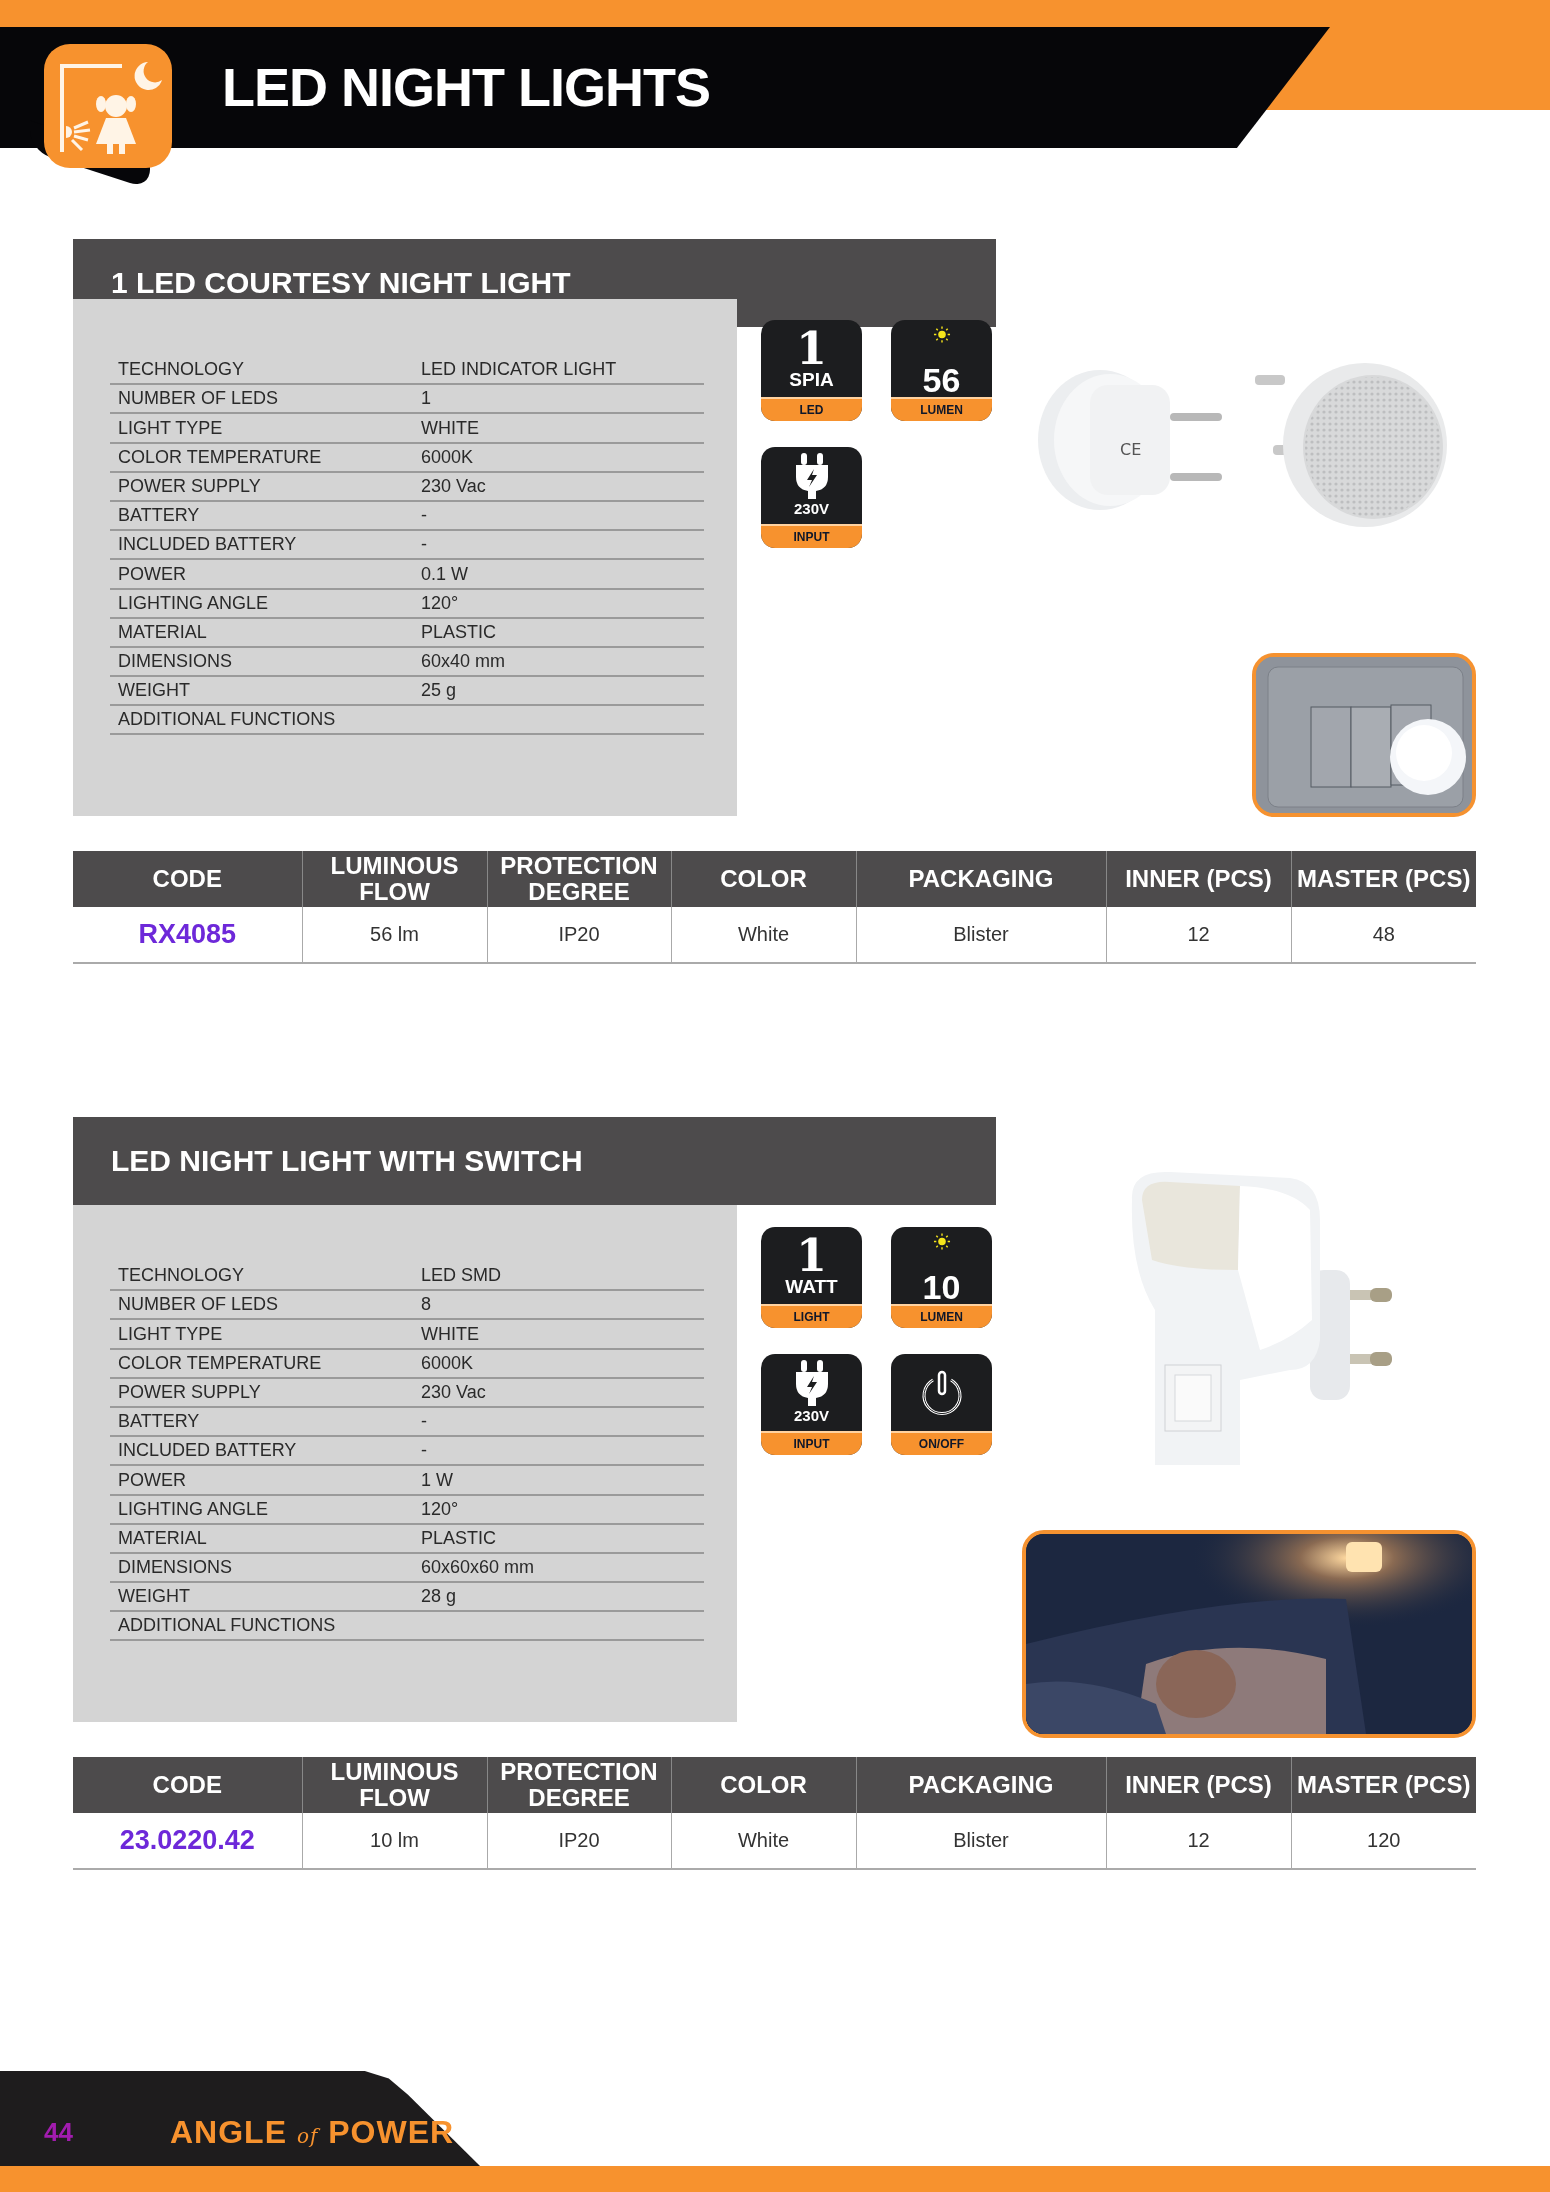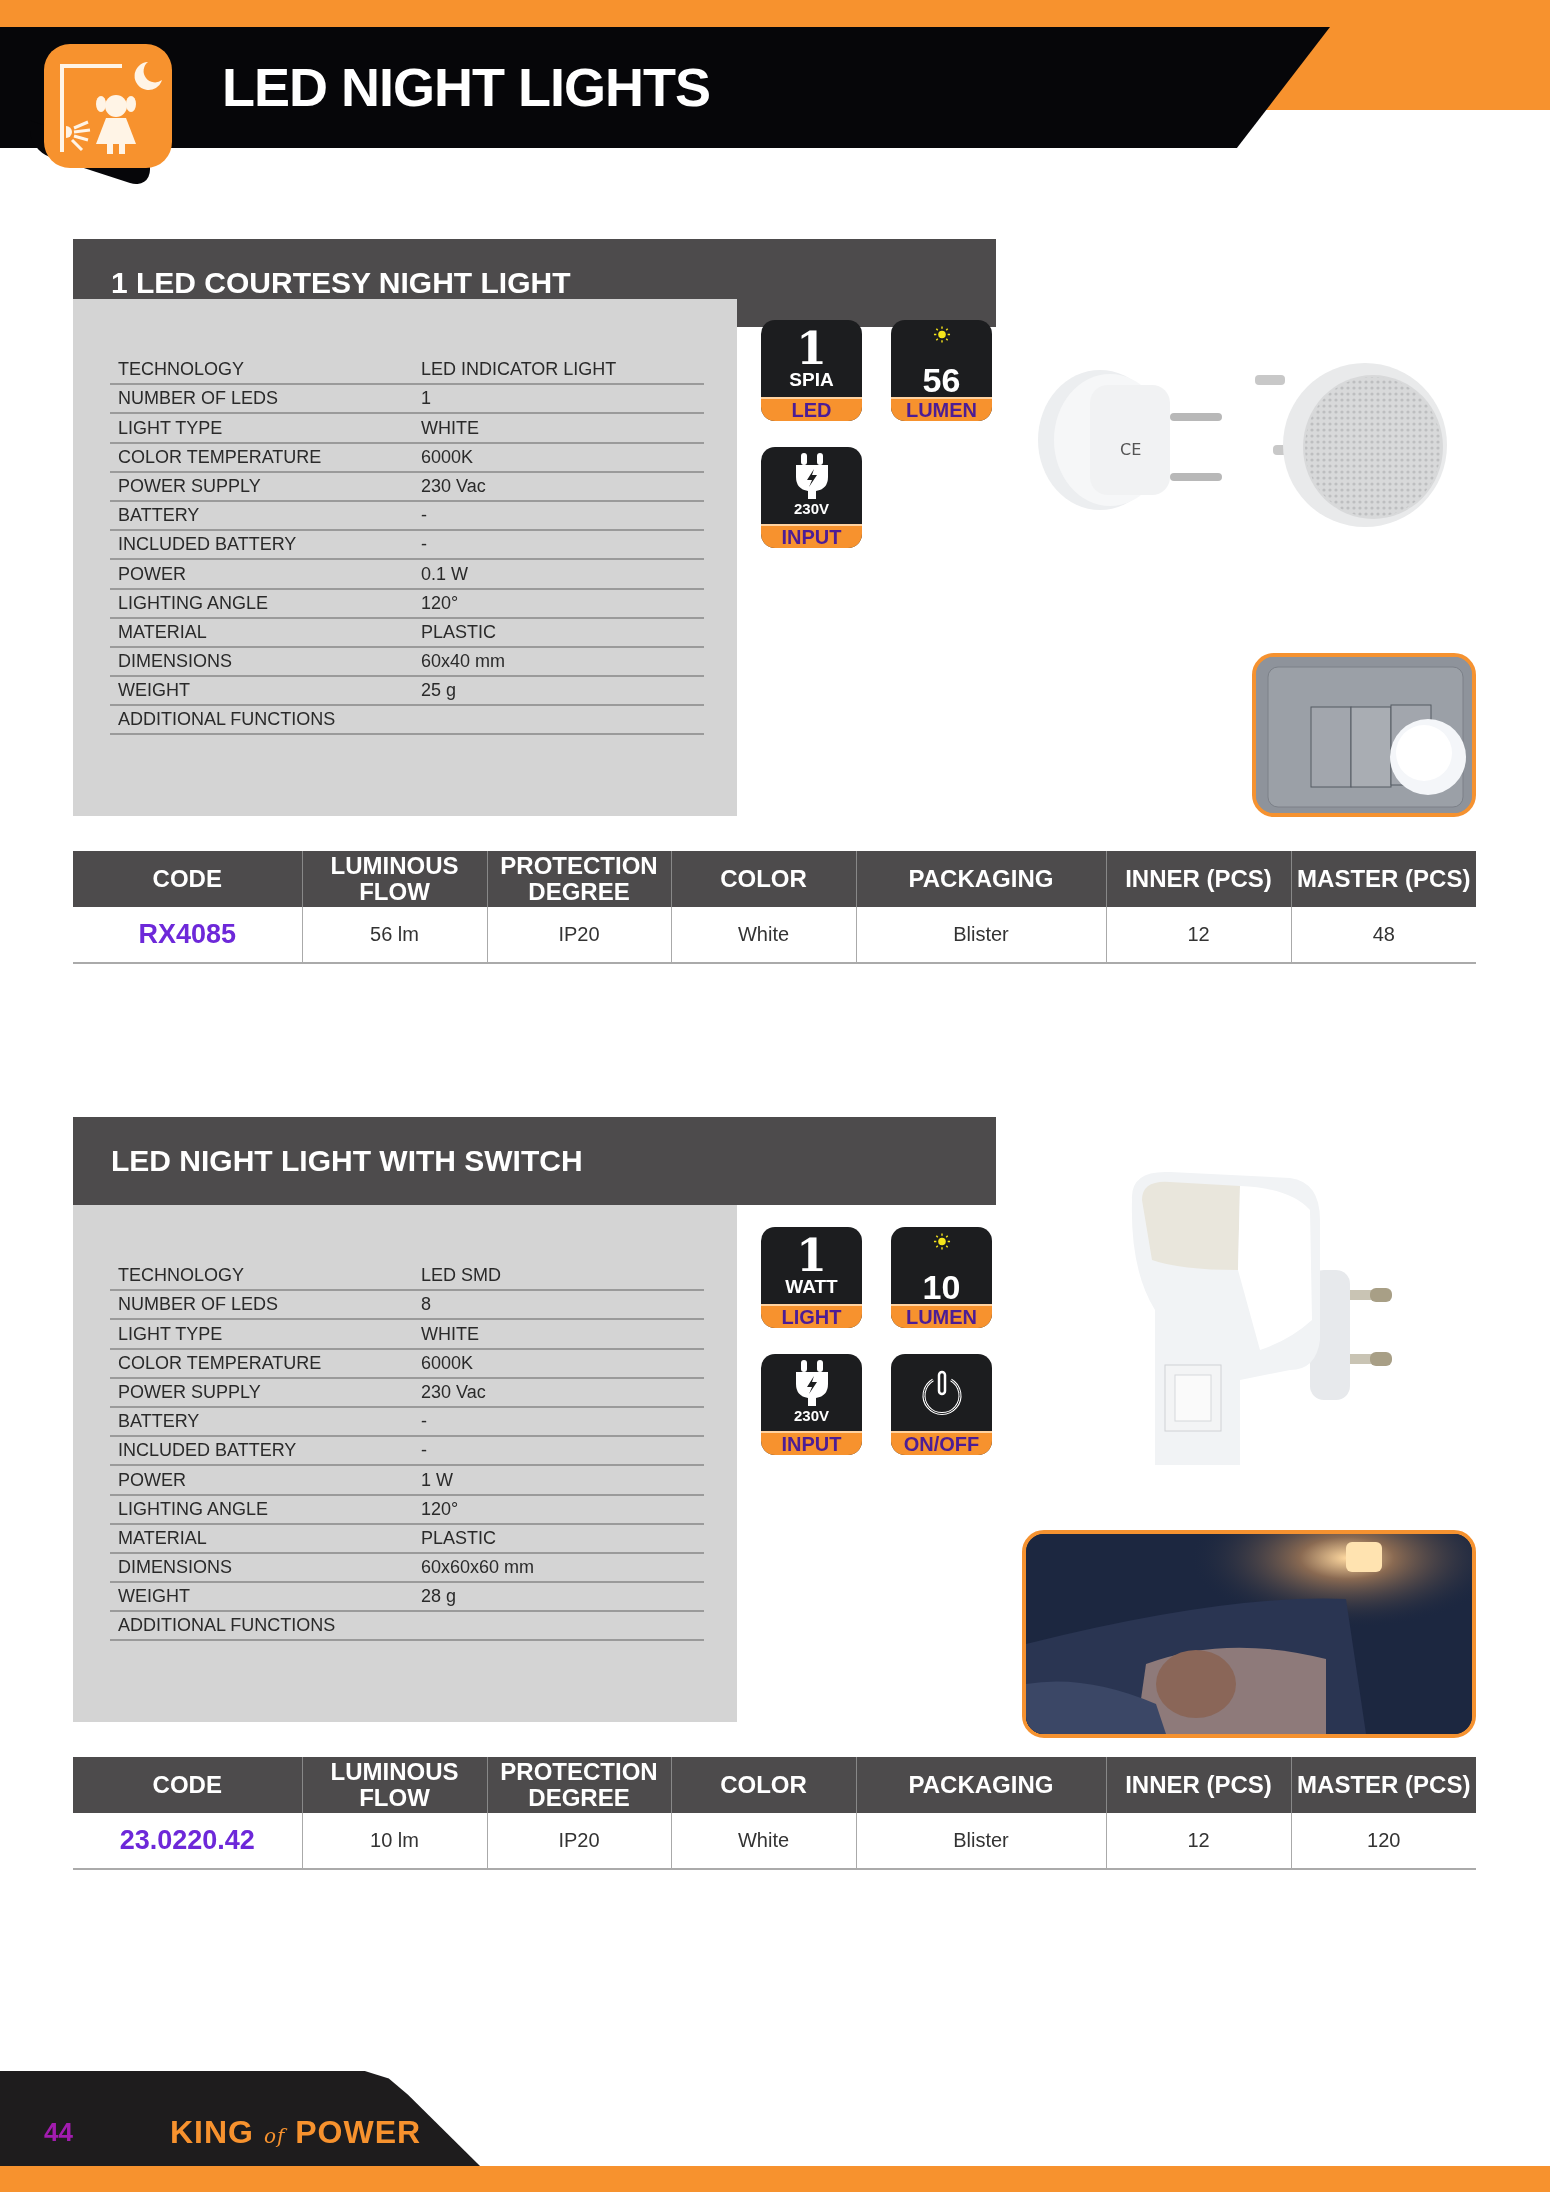--- a/index.html
+++ b/index.html
@@ -23,21 +23,21 @@
   .spec-table { position: absolute; left: 37px; top: 57px; width: 594px; }
   .spec-row { display: flex; height: 29.2px; align-items: flex-end; border-bottom: 2px solid #9a9a9a; font-size: 18px; color: #2a2a2a; padding-bottom: 3px; }
   .spec-row .k { width: 311px; padding-left: 8px; }
   .spec-row .v { flex: 1; }
 
   .badge { width: 101px; height: 101px; border-radius: 14px; overflow: hidden; background: #1c1d1f; }
   .badge-top { height: 77px; display: flex; flex-direction: column; align-items: center; justify-content: center; color: #fff; }
   .badge-big { font-size: 44px; font-weight: bold; line-height: 42px; font-family: "DejaVu Serif", serif; }
   .badge-small { font-size: 19px; font-weight: bold; line-height: 20px; }
   .badge-num { font-size: 34px; font-weight: bold; line-height: 34px; margin-top: 20px; }
-  .badge-bottom { height: 24px; background: #f7922e; border-top: 2px solid #ffd2a0; color: #4c1d95; font-weight: bold; font-size: 20px;
+  .badge-bottom { height: 24px; background: #f7922e; border-top: 2px solid #ffd2a0; color: #0f172a; font-weight: bold; font-size: 12px;
     display: flex; align-items: center; justify-content: center; }
 
   .code-table { left: 73px; width: 1403px; border-collapse: collapse; }
   .code-table th { background: #4d4b4c; color: #fff; font-size: 24px; font-weight: bold; height: 56px; line-height: 26px;
     border-left: 1px solid #888; padding: 0 2px; }
   .code-table th:first-child { border-left: none; }
   .code-table td { height: 56px; text-align: center; font-size: 20px; color: #333; border-left: 1px solid #aaa;
     border-bottom: 2px solid #aaa; }
   .code-table td:first-child { border-left: none; font-weight: bold; font-size: 27px; color: #6d28d9; }
 
@@ -414,16 +414,16 @@
       <td>120</td>
     </tr>
       </tbody>
   </table>
 </section>
 
 <div class="abs foot-black"></div>
 <div class="abs foot-orange"></div>
 <div class="abs page-num">44</div>
 <div class="abs brand">
-  <span>KING</span>
+  <span>ANGLE</span>
   <span class="of">of</span>
   <span>POWER</span>
 </div>
 
 </body></html>

